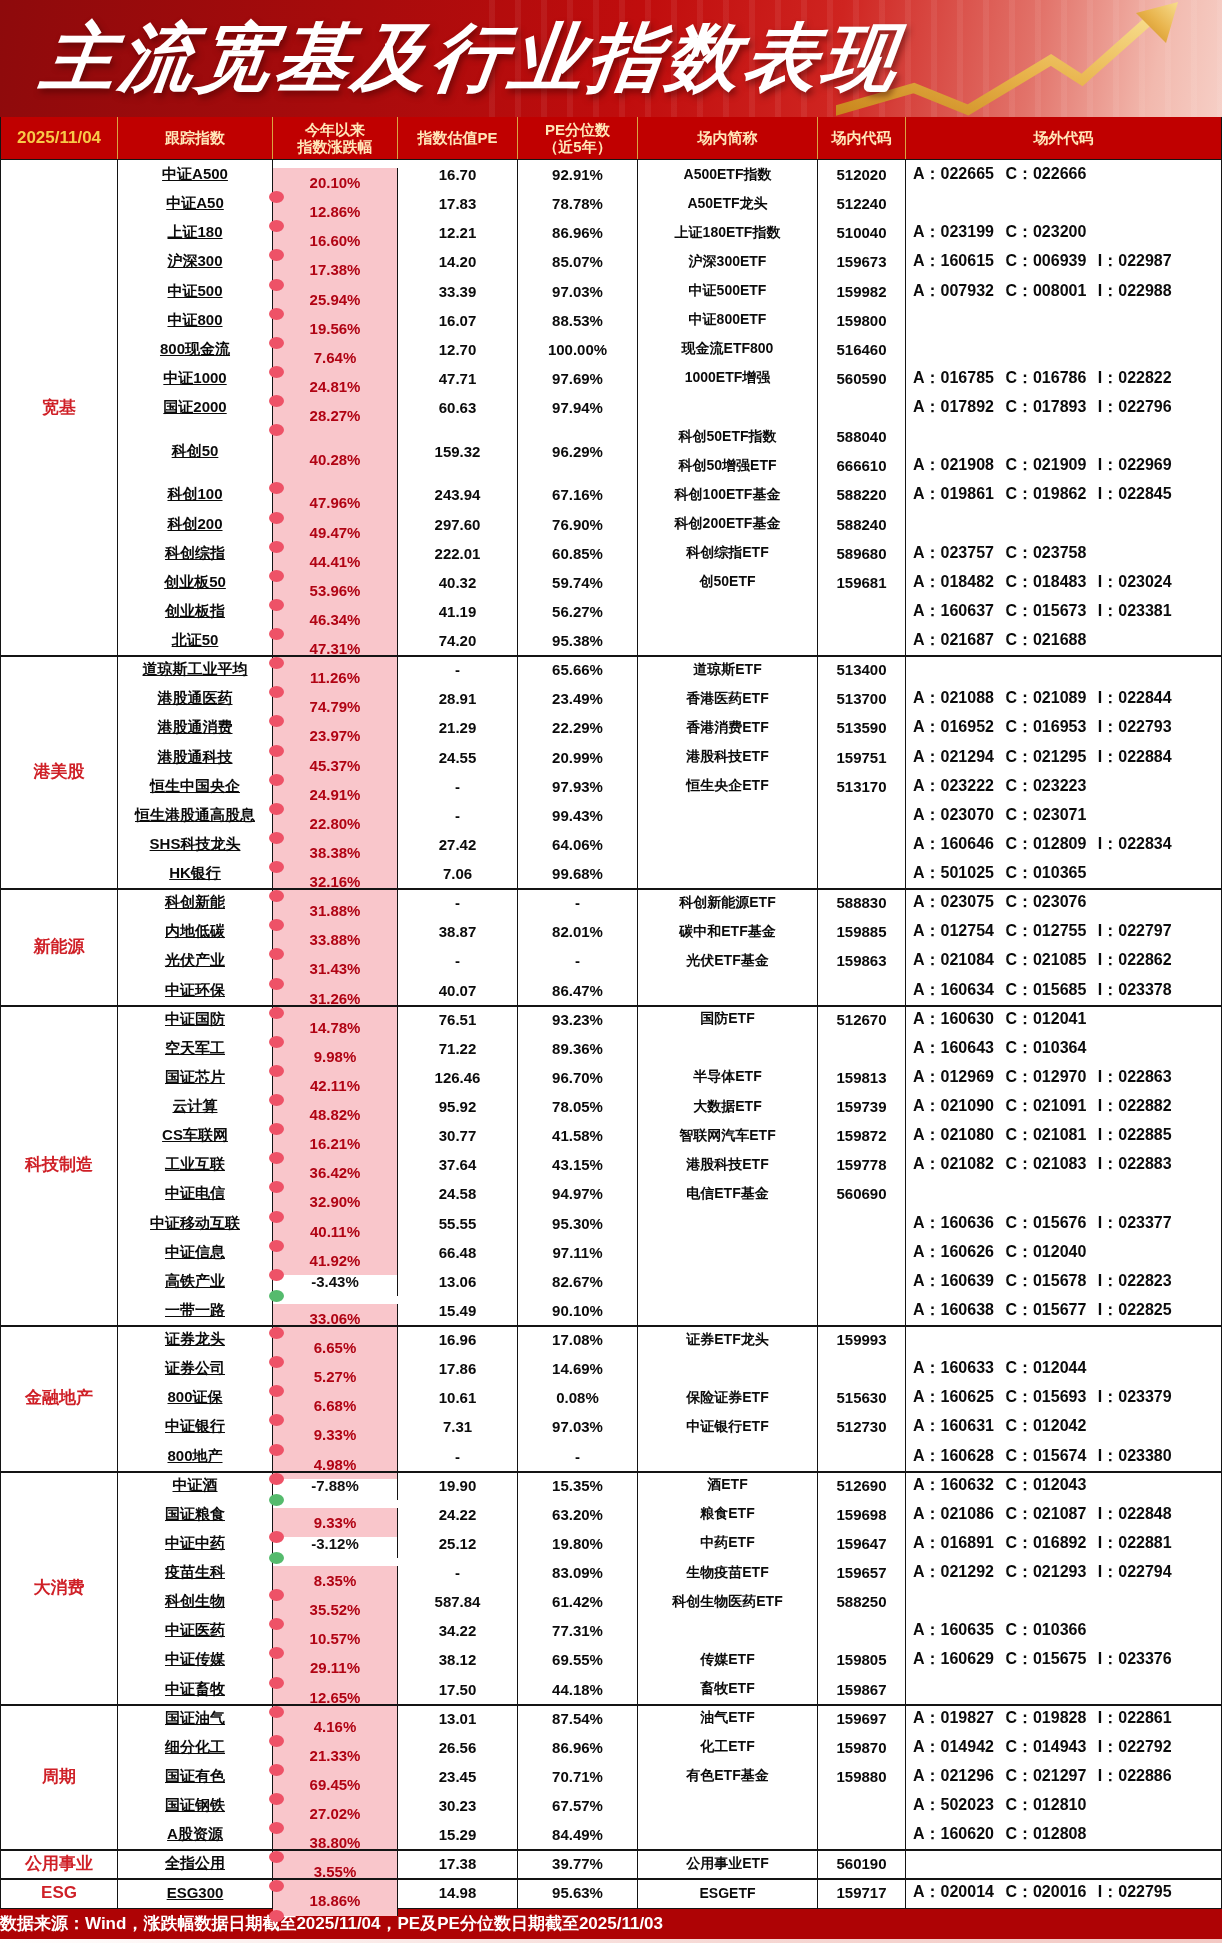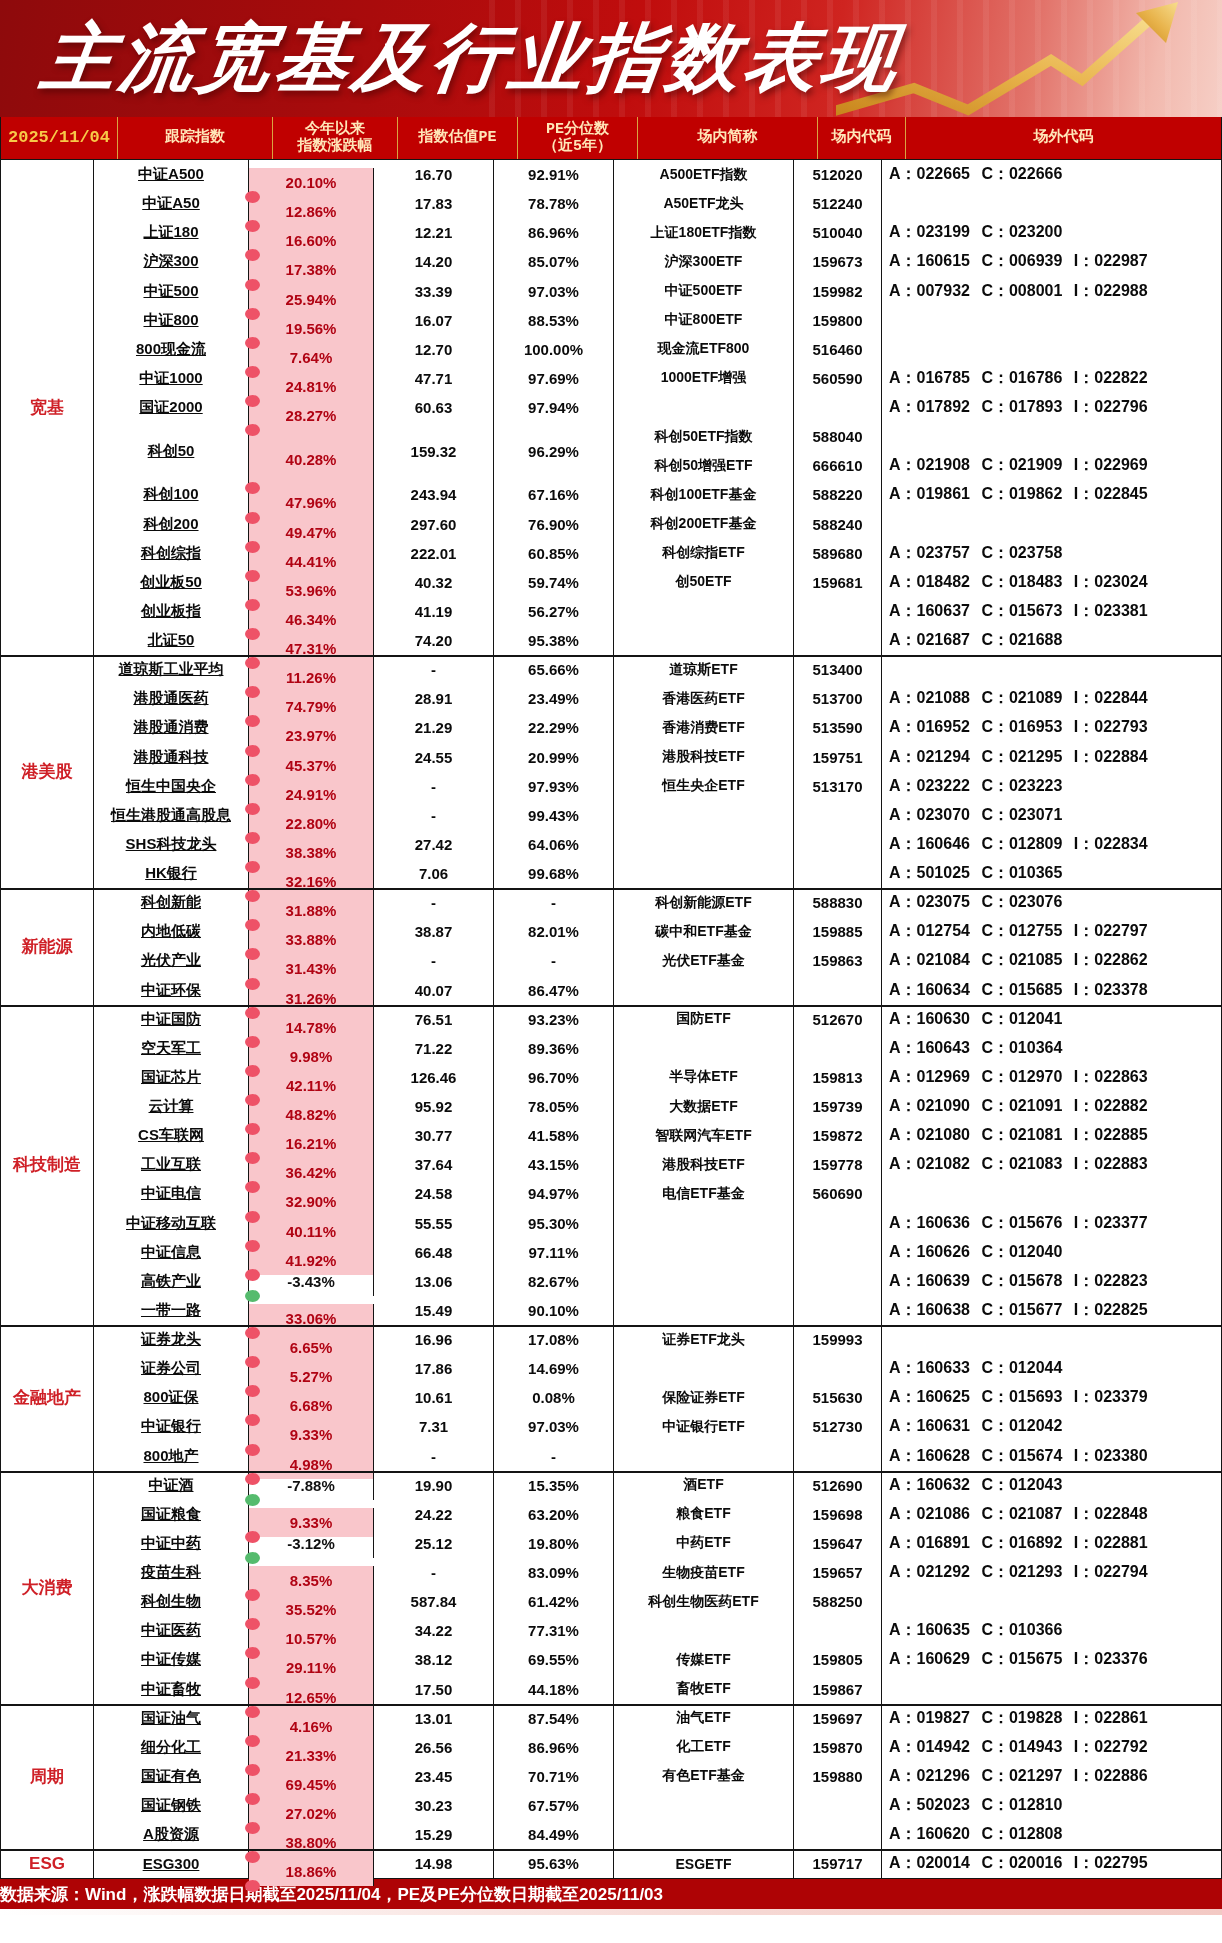--- a/index.html
+++ b/index.html
@@ -16,37 +16,37 @@
     text-shadow:3px 4px 6px rgba(60,0,0,.5);}
   .arrow-svg{position:absolute;right:6px;top:0;}
 
   
   .table-wrap{border-left:1px solid #141414;border-right:1px solid #141414;box-sizing:border-box;}
 
   
   .thead{display:flex;height:43px;background:#c00000;box-sizing:border-box;border-bottom:1px solid #141414;}
   .th{display:flex;flex-direction:column;align-items:center;justify-content:center;
       box-sizing:border-box;border-right:1px solid #d9a441;color:#ffe6b8;font-weight:bold;
-      font-size:15px;line-height:1.15;text-align:left;font-family:Liberation Mono, monospace;}
+      font-size:15px;line-height:1.15;text-align:left;}
   .th:last-child{border-right:none;}
   .th-date{width:117px;color:#f7c948;font-size:17px;}
   .th-track{width:155px;}
   .th-ytd{width:125px;}
   .th-pe{width:120px;}
   .th-q{width:120px;}
   .th-abbr{width:180px;}
   .th-code{width:88px;}
   .th-otc{flex:1;}
 
   
   .tbody{box-sizing:border-box;border-bottom:1px solid #141414;}
   .section{display:flex;position:relative;}
   .section::before{content:"";position:absolute;left:0;right:0;top:0;height:2px;background:#141414;z-index:5;}
   .section:first-child::before{display:none;}
-  .cat{width:93px;box-sizing:border-box;border-right:1px solid #141414;display:flex;align-items:center;
+  .cat{width:117px;box-sizing:border-box;border-right:1px solid #141414;display:flex;align-items:center;
        justify-content:center;color:#cf2027;font-weight:bold;font-size:17px;text-align:left;}
   .rows{flex:1;display:flex;flex-direction:column;}
   .row{display:grid;grid-template-columns:155px 125px 120px 120px 180px 88px 1fr;height:29.14px;}
   .row.double{height:58.28px;}
   .c{display:flex;align-items:center;justify-content:center;box-sizing:border-box;
      border-right:1px solid #141414;height:100%;font-weight:bold;color:#0b0b0b;font-size:15px;white-space:nowrap;}
   .c-name{font-size:15px;text-decoration:underline;}
   .c-ytd{position:relative;color:#101010;}
   .c-ytd.hl{background:#f9c6cb;color:#b00313;margin-top:8px;}
   .c-abbr{font-size:14px;}
@@ -649,20 +649,34 @@
               <div class="c c-ytd hl">38.80%<span class="dot red"></span></div>
               <div class="c c-pe">15.29</div>
               <div class="c c-q">84.49%</div>
               <div class="c c-abbr"></div>
               <div class="c c-code"></div>
               <div class="c c-otc">A：160620 C：012808</div>
             </div>
           </div>
         </div>
         <div class="section">
+          <div class="cat">公用事业</div>
+          <div class="rows">
+            <div class="row">
+              <div class="c c-name">全指公用</div>
+              <div class="c c-ytd hl">3.55%<span class="dot red"></span></div>
+              <div class="c c-pe">17.38</div>
+              <div class="c c-q">39.77%</div>
+              <div class="c c-abbr">公用事业ETF</div>
+              <div class="c c-code">560190</div>
+              <div class="c c-otc"></div>
+            </div>
+          </div>
+        </div>
+        <div class="section">
           <div class="cat">ESG</div>
           <div class="rows">
             <div class="row">
               <div class="c c-name">ESG300</div>
               <div class="c c-ytd hl">18.86%<span class="dot red"></span></div>
               <div class="c c-pe">14.98</div>
               <div class="c c-q">95.63%</div>
               <div class="c c-abbr">ESGETF</div>
               <div class="c c-code">159717</div>
               <div class="c c-otc">A：020014 C：020016 I：022795</div>

